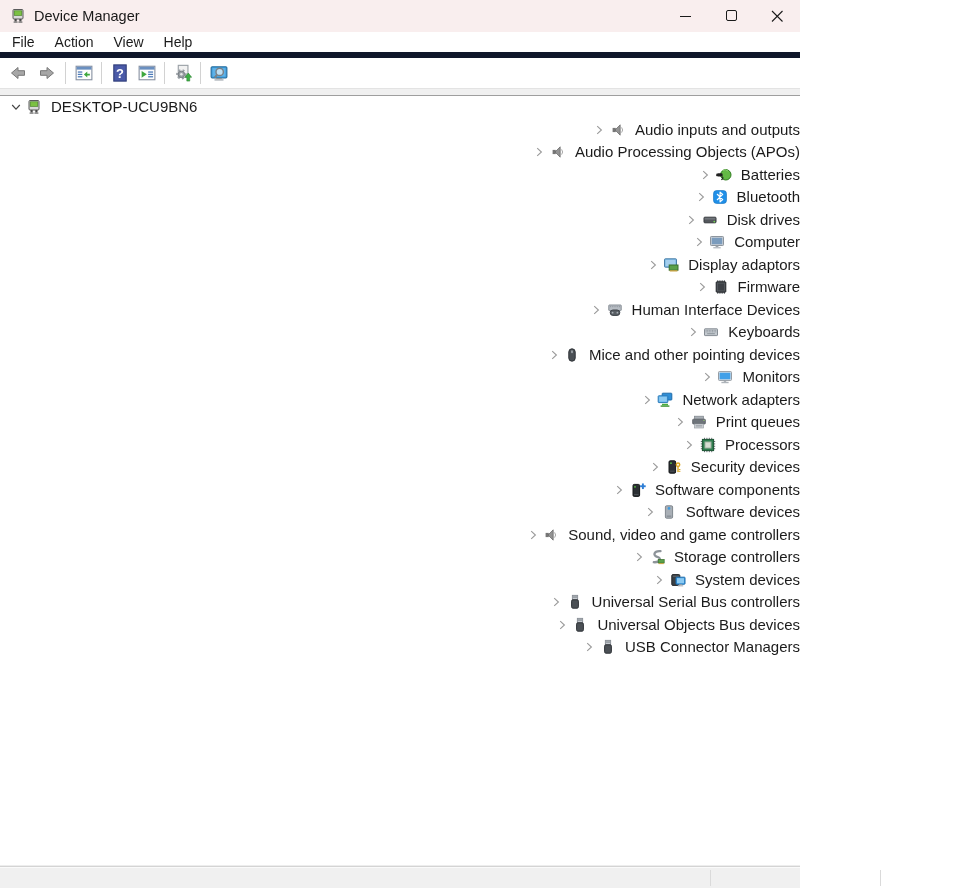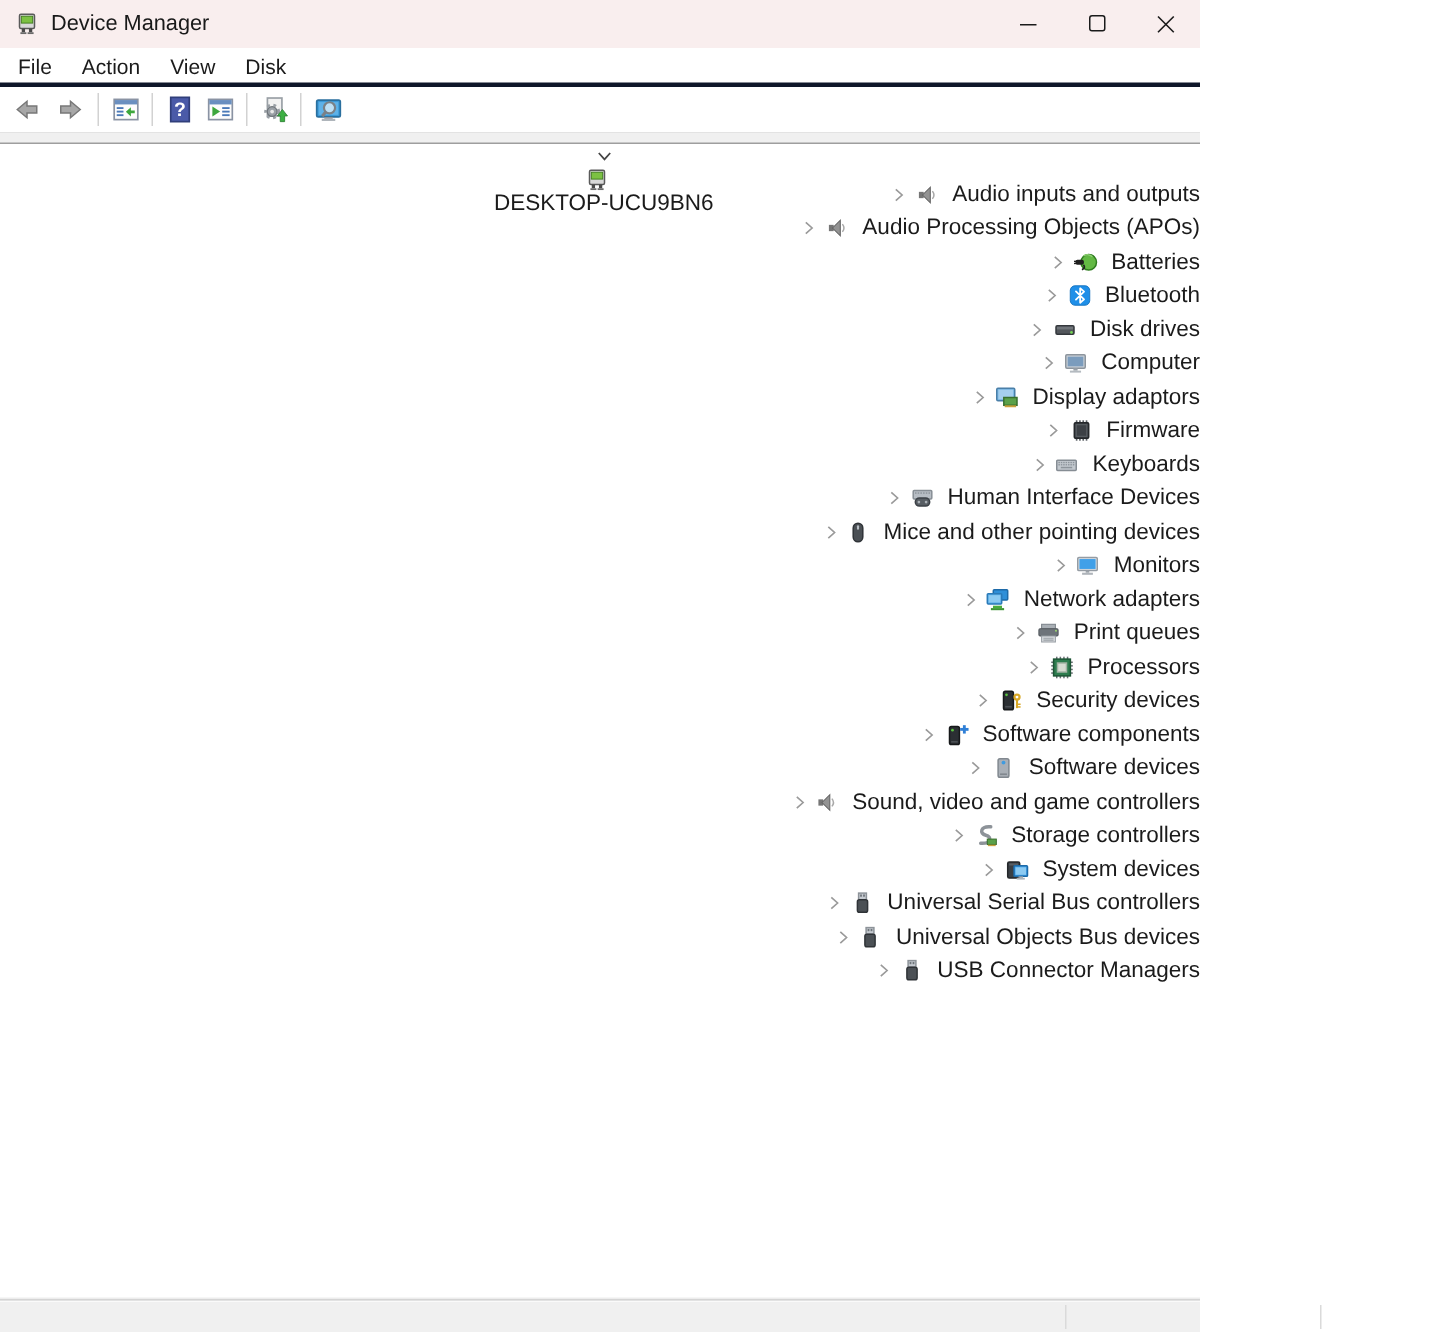--- a/index.html
+++ b/index.html
@@ -15,39 +15,39 @@
   
   .titlebar {
     height: 32px; background: #f9eeee; display: flex; align-items: center; flex: 0 0 auto;
   }
   .titlebar .app-icon { width: 16px; height: 16px; margin-left: 10px; flex: 0 0 auto; }
   .titlebar .title-text { margin-left: 8px; font-size: 14.5px; color: #191919; flex: 1 1 auto; white-space: nowrap; }
   .caption-btn { width: 46px; height: 32px; display: flex; align-items: center; justify-content: center; flex: 0 0 auto; }
 
   
   .menubar {
-    height: 26px; background: #ffffff; border-bottom: 3px solid #0f172a;
+    height: 26px; background: #ffffff; border-bottom: 6px solid #0f172a;
     display: flex; align-items: stretch; padding-left: 2px; flex: 0 0 auto;
   }
   .menu-item { padding: 0 10px; font-size: 14px; display: flex; align-items: center; color: #1b1b1b; }
 
   
   .toolbar {
     height: 31px; background: #ffffff; border-bottom: 1px solid #e3e3e3;
     display: flex; align-items: center; padding-left: 3px; flex: 0 0 auto;
   }
   .tool-btn { width: 27px; height: 27px; display: flex; align-items: center; justify-content: center; }
   .tool-btn.wide { width: 29px; }
   .tool-sep { width: 1px; height: 22px; background: #d2d2d2; margin: 0 4px; }
   .rebar-strip { height: 7px; background: #f0f0f0; border-bottom: 1px solid #9e9e9e; flex: 0 0 auto; }
 
   
   .treepane { flex: 1 1 auto; background: #ffffff; overflow: hidden; border-bottom: 1px solid #ededed; }
   .tree-row { height: 22.5px; display: flex; align-items: center; font-size: 15px; color: #1b1b1b; cursor: default; white-space: nowrap; }
-  .tree-row.root { padding-left: 5px; flex-direction: column; }
+  .tree-row.root { padding-left: 5px; }
   .tree-row.child { padding-left: 29px; justify-content: flex-end; }
   .twisty { width: 21px; height: 16px; display: flex; align-items: center; justify-content: center; flex: 0 0 auto; }
   .tree-icon { width: 16px; height: 16px; margin-right: 9px; flex: 0 0 auto; display: flex; align-items: center; justify-content: center; }
   .tree-label { line-height: 16px; }
 
   
   .statusbar {
     height: 22px; background: #f0f0f0; border-top: 1px solid #d4d4d4;
     position: relative; flex: 0 0 auto; box-shadow: inset 0 1px 0 #fafafa;
   }
@@ -97,21 +97,21 @@
             </svg>
           </span>
         </div>
       </div>
   </div>
 
   <div class="menubar" id="menubar">
       <div class="menu-item">File</div>
       <div class="menu-item">Action</div>
       <div class="menu-item">View</div>
-      <div class="menu-item">Disk</div>
+      <div class="menu-item">Help</div>
     </div>
 
   <div class="toolbar" id="toolbar">
       <div class="tool-btn wide">
         <span>
           <svg width="22" height="16" viewBox="0 0 16 16">
             <path d="M1.5 8 L8 2.5 V5.7 H14.5 V10.3 H8 V13.5 Z" fill="#a7a7a7" stroke="#787878"></path>
           </svg>
         </span>
       </div>
@@ -328,20 +328,44 @@
               <rect x="4.2" y="13" width="1.1" height="1.8"></rect>
               <rect x="6.4" y="13" width="1.1" height="1.8"></rect>
               <rect x="8.6" y="13" width="1.1" height="1.8"></rect>
               <rect x="10.8" y="13" width="1.1" height="1.8"></rect>
             </g>
             <rect x="3.2" y="2.8" width="9.6" height="10.4" rx="0.8" fill="#3c4045" stroke="#24272a"></rect>
             <rect x="4.5" y="4.1" width="7" height="7.8" fill="none" stroke="#575c61" stroke-width="0.8"></rect>
           </svg>
         </span>
         <span class="tree-label">Firmware</span>
+      </div>
+      <div class="tree-row child">
+        <span class="twisty">
+          <svg width="16" height="16" viewBox="0 0 16 16">
+            <path d="M6.2 4.2 L10.4 8 L6.2 11.8" fill="none" stroke="#9a9a9a" stroke-width="1.1"></path>
+          </svg>
+        </span>
+        <span class="tree-icon">
+          <svg width="16" height="16" viewBox="0 0 16 16">
+            <rect x="1.8" y="3" width="12.4" height="5.6" rx="0.6" fill="#b7bdc4" stroke="#878e95"></rect>
+            <g fill="#8d949b">
+              <rect x="3" y="4.2" width="1" height="1"></rect>
+              <rect x="4.8" y="4.2" width="1" height="1"></rect>
+              <rect x="6.6" y="4.2" width="1" height="1"></rect>
+              <rect x="8.4" y="4.2" width="1" height="1"></rect>
+              <rect x="10.2" y="4.2" width="1" height="1"></rect>
+              <rect x="12" y="4.2" width="1" height="1"></rect>
+            </g>
+            <rect x="3.2" y="8" width="9.6" height="5.4" rx="2.7" fill="#585e64" stroke="#3c4147"></rect>
+            <circle cx="5.6" cy="10.7" r="0.9" fill="#aab0b6"></circle>
+            <circle cx="10.4" cy="10.7" r="0.9" fill="#aab0b6"></circle>
+          </svg>
+        </span>
+        <span class="tree-label">Human Interface Devices</span>
       </div>
       <div class="tree-row child">
         <span class="twisty">
           <svg width="16" height="16" viewBox="0 0 16 16">
             <path d="M6.2 4.2 L10.4 8 L6.2 11.8" fill="none" stroke="#9a9a9a" stroke-width="1.1"></path>
           </svg>
         </span>
         <span class="tree-icon">
           <svg width="16" height="16" viewBox="0 0 16 16">
             <rect x="1.5" y="4.8" width="13" height="6.8" rx="0.6" fill="#c3c9cf" stroke="#868d94"></rect>
@@ -358,44 +382,20 @@
               <rect x="5.8" y="7.4" width="1" height="0.9"></rect>
               <rect x="7.4" y="7.4" width="1" height="0.9"></rect>
               <rect x="9" y="7.4" width="1" height="0.9"></rect>
               <rect x="10.6" y="7.4" width="1" height="0.9"></rect>
               <rect x="12.2" y="7.4" width="1" height="0.9"></rect>
               <rect x="4.2" y="9.2" width="7.6" height="1"></rect>
             </g>
           </svg>
         </span>
         <span class="tree-label">Keyboards</span>
-      </div>
-      <div class="tree-row child">
-        <span class="twisty">
-          <svg width="16" height="16" viewBox="0 0 16 16">
-            <path d="M6.2 4.2 L10.4 8 L6.2 11.8" fill="none" stroke="#9a9a9a" stroke-width="1.1"></path>
-          </svg>
-        </span>
-        <span class="tree-icon">
-          <svg width="16" height="16" viewBox="0 0 16 16">
-            <rect x="1.8" y="3" width="12.4" height="5.6" rx="0.6" fill="#b7bdc4" stroke="#878e95"></rect>
-            <g fill="#8d949b">
-              <rect x="3" y="4.2" width="1" height="1"></rect>
-              <rect x="4.8" y="4.2" width="1" height="1"></rect>
-              <rect x="6.6" y="4.2" width="1" height="1"></rect>
-              <rect x="8.4" y="4.2" width="1" height="1"></rect>
-              <rect x="10.2" y="4.2" width="1" height="1"></rect>
-              <rect x="12" y="4.2" width="1" height="1"></rect>
-            </g>
-            <rect x="3.2" y="8" width="9.6" height="5.4" rx="2.7" fill="#585e64" stroke="#3c4147"></rect>
-            <circle cx="5.6" cy="10.7" r="0.9" fill="#aab0b6"></circle>
-            <circle cx="10.4" cy="10.7" r="0.9" fill="#aab0b6"></circle>
-          </svg>
-        </span>
-        <span class="tree-label">Human Interface Devices</span>
       </div>
       <div class="tree-row child">
         <span class="twisty">
           <svg width="16" height="16" viewBox="0 0 16 16">
             <path d="M6.2 4.2 L10.4 8 L6.2 11.8" fill="none" stroke="#9a9a9a" stroke-width="1.1"></path>
           </svg>
         </span>
         <span class="tree-icon">
           <svg width="16" height="16" viewBox="0 0 16 16">
             <rect x="4.8" y="1.8" width="6.4" height="12.4" rx="3.2" fill="#4b5055" stroke="#2f3337"></rect>

